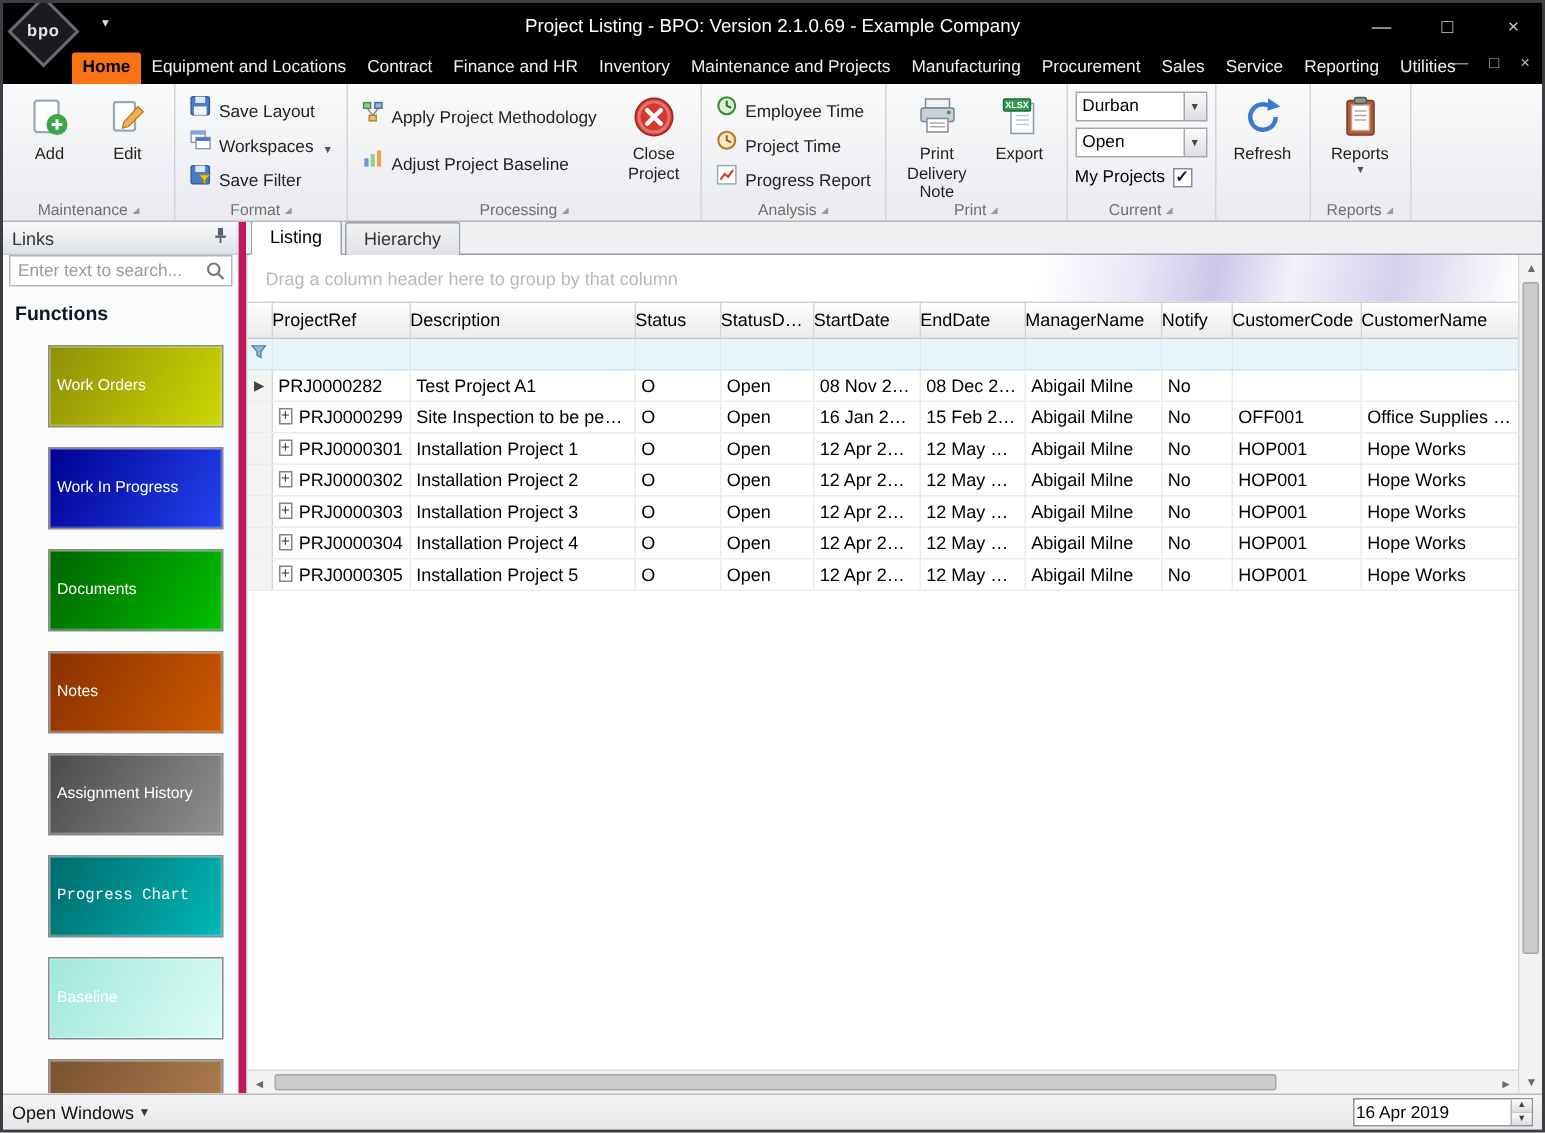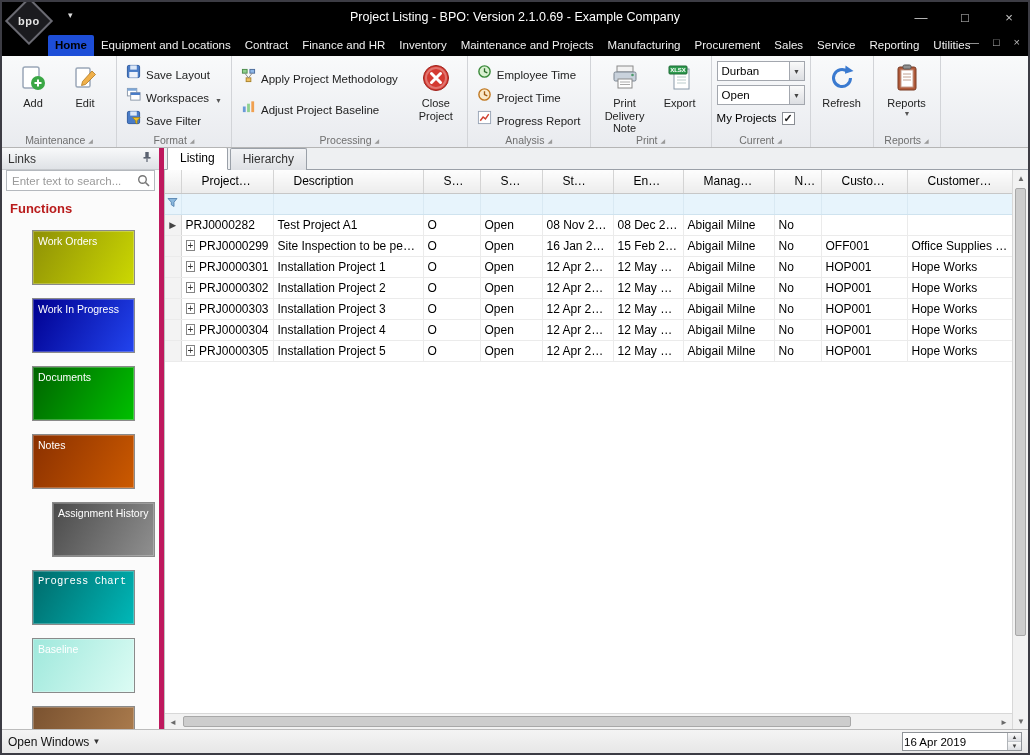--- a/index.html
+++ b/index.html
@@ -17,21 +17,21 @@
   .logo span { transform:rotate(-45deg); color:#e5e5e5; font-size:11px; font-weight:bold; letter-spacing:0.5px; }
   .qat-caret { position:absolute; left:66px; top:8px; color:#ddd; font-size:9px; cursor:default; }
   .win-title { position:absolute; left:0; right:0; top:0; height:30px; display:flex;
                align-items:center; justify-content:center; font-size:12.5px; }
   .win-ctrls { position:absolute; right:10px; top:0; height:30px; display:flex; align-items:center; gap:26px; z-index:6; }
   .win-ctrl { color:#c8c8c8; font-size:13px; width:18px; text-align:center; cursor:default; }
 
   
   .ribbon-tabrow { height:24px; background:#000; display:flex; align-items:flex-end; padding-left:46px; flex:0 0 auto; position:relative; }
   .rtab { color:#f0f0f0; font-size:11.5px; padding:4px 7px 5px; white-space:nowrap; cursor:default; }
-  .rtab.active { background:#1d4ed8; color:#000; border-radius:2px 2px 0 0; font-weight:bold; }
+  .rtab.active { background:#f97316; color:#000; border-radius:2px 2px 0 0; font-weight:bold; }
   .tabrow-ctrls { position:absolute; right:8px; top:4px; display:flex; gap:14px; }
   .tabrow-ctrl { color:#bbb; font-size:11px; cursor:default; }
 
   
   .ribbon { height:92px; background:linear-gradient(#f9fafb, #e9ebef); border-bottom:1px solid #b5b5b5;
             display:flex; align-items:stretch; flex:0 0 auto; }
   .rgroup { position:relative; border-right:1px solid #d2d4d8; padding:3px 5px 16px 5px; display:flex; align-items:flex-start; }
   .rlabel { position:absolute; left:0; right:0; bottom:1px; text-align:center; color:#6f6f6f; font-size:10.5px; white-space:nowrap; }
   .launcher { font-size:6px; color:#9a9a9a; margin-left:3px; vertical-align:1px; }
   .rbtn-big { width:52px; min-height:68px; display:flex; flex-direction:column; align-items:center;
@@ -56,23 +56,23 @@
   
   .sidebar { width:162px; flex:0 0 auto; background:#fbfbfb; border-right:5px solid #be185d; display:flex; flex-direction:column; overflow:hidden; }
   .side-head { height:22px; background:linear-gradient(#f8f9fa,#dfe2e6); border-bottom:1px solid #c6c9cd;
                display:flex; align-items:center; padding:0 6px; font-size:12px; color:#333; }
   .side-head .pin { margin-left:auto; cursor:default; }
   .side-search { position:relative; margin:0 4px 2px; }
   .side-search input { width:100%; height:21px; border:1px solid #b4b8bd; font-size:11.5px; padding:0 20px 0 5px;
                        font-family:"Liberation Sans", sans-serif; color:#333; }
   .side-search input::placeholder { color:#9a9a9a; }
   .side-search .mag { position:absolute; right:5px; top:4px; }
-  .func-heading { font-size:13px; font-weight:bold; padding:8px 8px 4px; color:#b91c1c; }
+  .func-heading { font-size:13px; font-weight:bold; padding:8px 8px 4px; color:#0f172a; }
   .func-list { flex:1; overflow:hidden; padding:10px 0 0 30px; }
-  .func-btn { width:103px; height:55px; border:1px solid #8a8a8a; margin-bottom:13px; padding:4px 5px;
+  .func-btn { width:117px; height:55px; border:1px solid #8a8a8a; margin-bottom:13px; padding:20px 5px;
               color:#fff; font-size:10.5px; white-space:nowrap; overflow:hidden; cursor:pointer;
               box-shadow:inset 0 0 0 1px rgba(255,255,255,0.25); }
 
   
   .main { flex:1 1 auto; display:flex; flex-direction:column; background:#fff; overflow:hidden; }
   .doc-tabs { height:22px; flex:0 0 auto; background:#eef0f2; display:flex; align-items:flex-end; padding-left:3px;
               border-bottom:1px solid #9aa0a8; }
   .dtab { font-size:12px; padding:3px 12px 4px; border:1px solid #9aa0a8; border-bottom:none; margin-right:2px;
           background:linear-gradient(#f2f3f5,#dfe1e5); color:#333; border-radius:2px 2px 0 0; cursor:default; margin-bottom:-1px; }
   .dtab.active { background:#fff; border-bottom:1px solid #fff; color:#000; }
@@ -81,21 +81,21 @@
   .grid-left { flex:1 1 auto; display:flex; flex-direction:column; overflow:hidden; }
   .group-panel { height:32px; flex:0 0 auto; display:flex; align-items:center; padding-left:12px;
                  color:#b9b9b9; font-size:12px; border-bottom:1px solid #d0d0d0;
                  background:linear-gradient(100deg,#ffffff 0%,#ffffff 62%,#e9e6f6 70%,#cdc6e8 76%,#f3f1fb 82%,#d6d0ec 90%,#ffffff 100%); }
   .grid-scroll { flex:1 1 auto; overflow:hidden; background:#fff; }
 
   table.grid { border-collapse:collapse; table-layout:fixed; width:848px; }
   .grid th, .grid td { font-weight:normal; text-align:left; font-size:12px; overflow:hidden;
                        white-space:nowrap; text-overflow:ellipsis; }
   .grid th { background:linear-gradient(#fdfdfd,#ececec); border-right:1px solid #d4d4d4; border-bottom:1px solid #c7c7c7;
-             height:23px; padding:0 20px; cursor:default; }
+             height:23px; padding:0 0; cursor:default; }
   .grid th.ind-h { background:linear-gradient(#fdfdfd,#ececec); }
   .grid td { height:21px; padding:0 4px; border-right:1px solid #ebebeb; border-bottom:1px solid #ebebeb; }
   .grid td.ind-cell { background:#f3f3f3; border-right:1px solid #d6d6d6; text-align:center; padding:0; color:#444; font-size:9px; }
   .grid tr.filter-row td { background:#e7f4fc; border-bottom:1px solid #cfe3ef; border-right:1px solid #d9e9f3; height:21px; }
   .grid tr.filter-row td.ind-cell { background:#e7f4fc; }
   .expand-box { display:inline-block; width:11px; height:11px; border:1px solid #848484; background:#fff;
                 font-size:10px; line-height:9px; text-align:center; color:#333; vertical-align:-1px; margin-right:4px; cursor:pointer; }
   .cellwrap { display:flex; align-items:center; height:100%; }
 
   
@@ -380,35 +380,36 @@
               <line x1="8.5" y1="8.5" x2="12" y2="12" stroke="#777" stroke-width="1.6"></line>
             </svg>
         </span>
       </div>
       <div class="func-heading">Functions</div>
       <div class="func-list">
           <div class="func-btn" style="background: linear-gradient(120deg, rgb(142, 144, 6), rgb(204, 216, 2));">Work Orders</div>
           <div class="func-btn" style="background: linear-gradient(120deg, rgb(0, 0, 144), rgb(34, 68, 238));">Work In Progress</div>
           <div class="func-btn" style="background: linear-gradient(120deg, rgb(0, 100, 0), rgb(0, 192, 0));">Documents</div>
           <div class="func-btn" style="background: linear-gradient(120deg, rgb(138, 48, 0), rgb(204, 90, 0));">Notes</div>
-          <div class="func-btn" style="background: linear-gradient(120deg, rgb(74, 74, 74), rgb(144, 144, 144)); margin-left: 20px;">Assignment History</div>
+          <div class="func-btn" style="background: linear-gradient(120deg, rgb(74, 74, 74), rgb(144, 144, 144));">Assignment History</div>
           <div class="func-btn" style="background: linear-gradient(120deg, rgb(0, 106, 106), rgb(0, 184, 184)); font-family: Liberation Mono, monospace;">Progress Chart</div>
           <div class="func-btn" style="background: linear-gradient(120deg, rgb(159, 232, 220), rgb(220, 252, 244)); margin-top: 12px;">Baseline</div>
           <div class="func-btn" style="background: linear-gradient(120deg, rgb(122, 82, 48), rgb(176, 128, 80));"></div>
         </div>
     </div>
 
     <div class="main">
       <div class="doc-tabs">
           <div class="dtab active">Listing</div>
           <div class="dtab">Hierarchy</div>
         </div>
 
       <div class="grid-wrap">
         <div class="grid-left">
+          <div class="group-panel">Drag a column header here to group by that column</div>
           <div class="grid-scroll">
             <table class="grid">
                 <colgroup>
                   <col style="width: 16px;">
                   <col style="width: 92px;">
                   <col style="width: 150px;">
                   <col style="width: 57px;">
                   <col style="width: 62px;">
                   <col style="width: 71px;">
                   <col style="width: 70px;">

